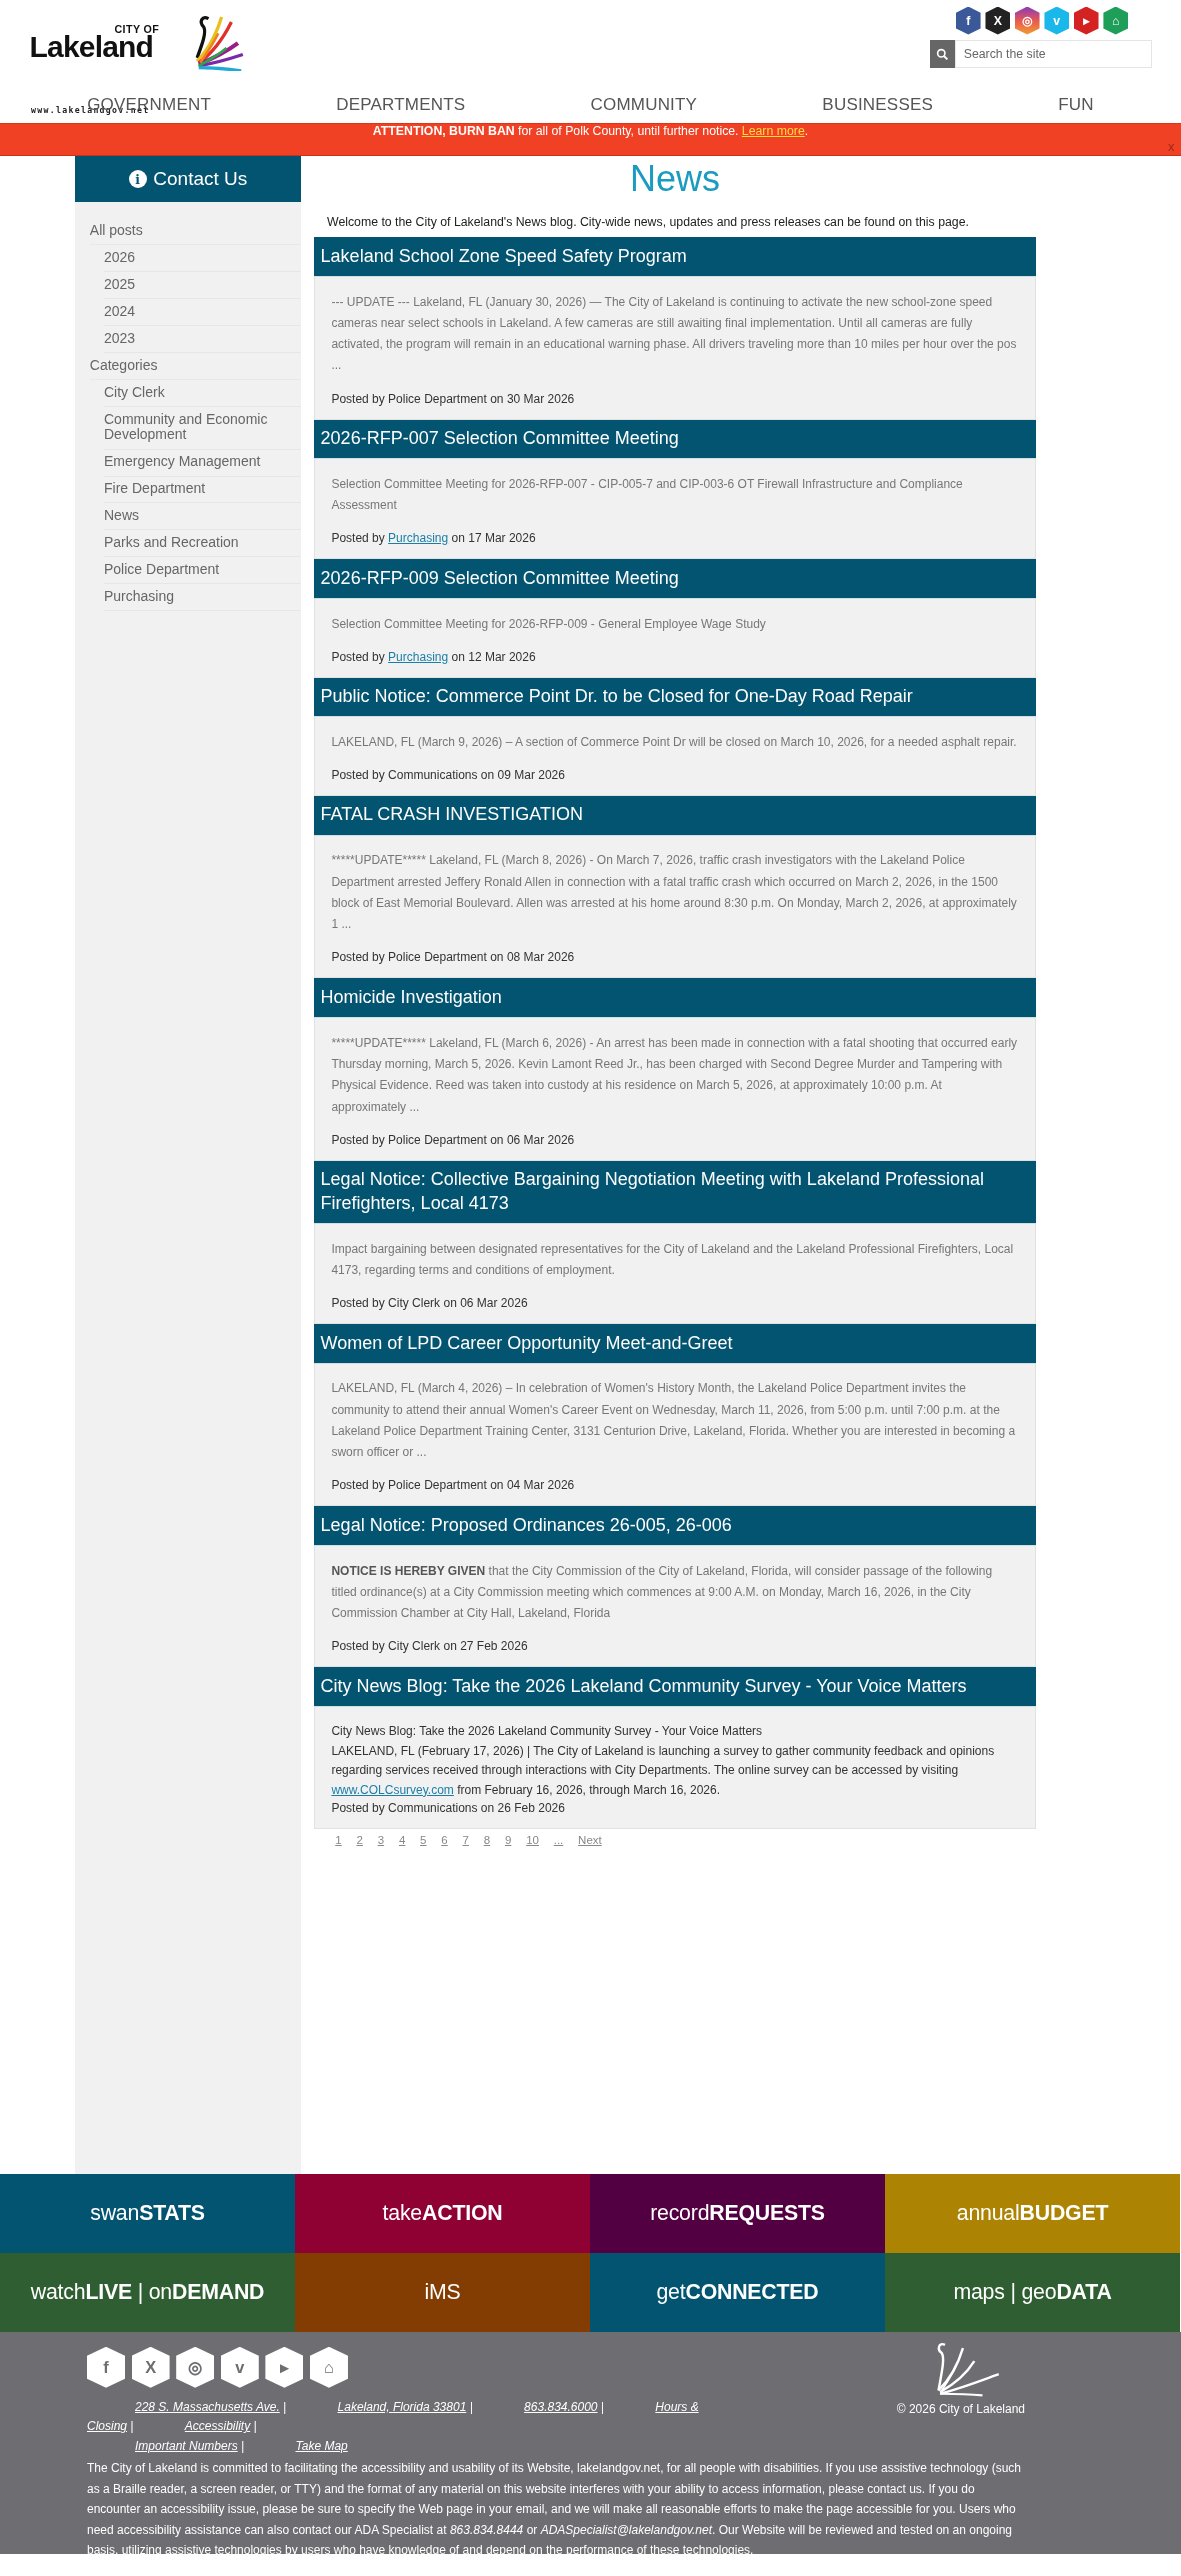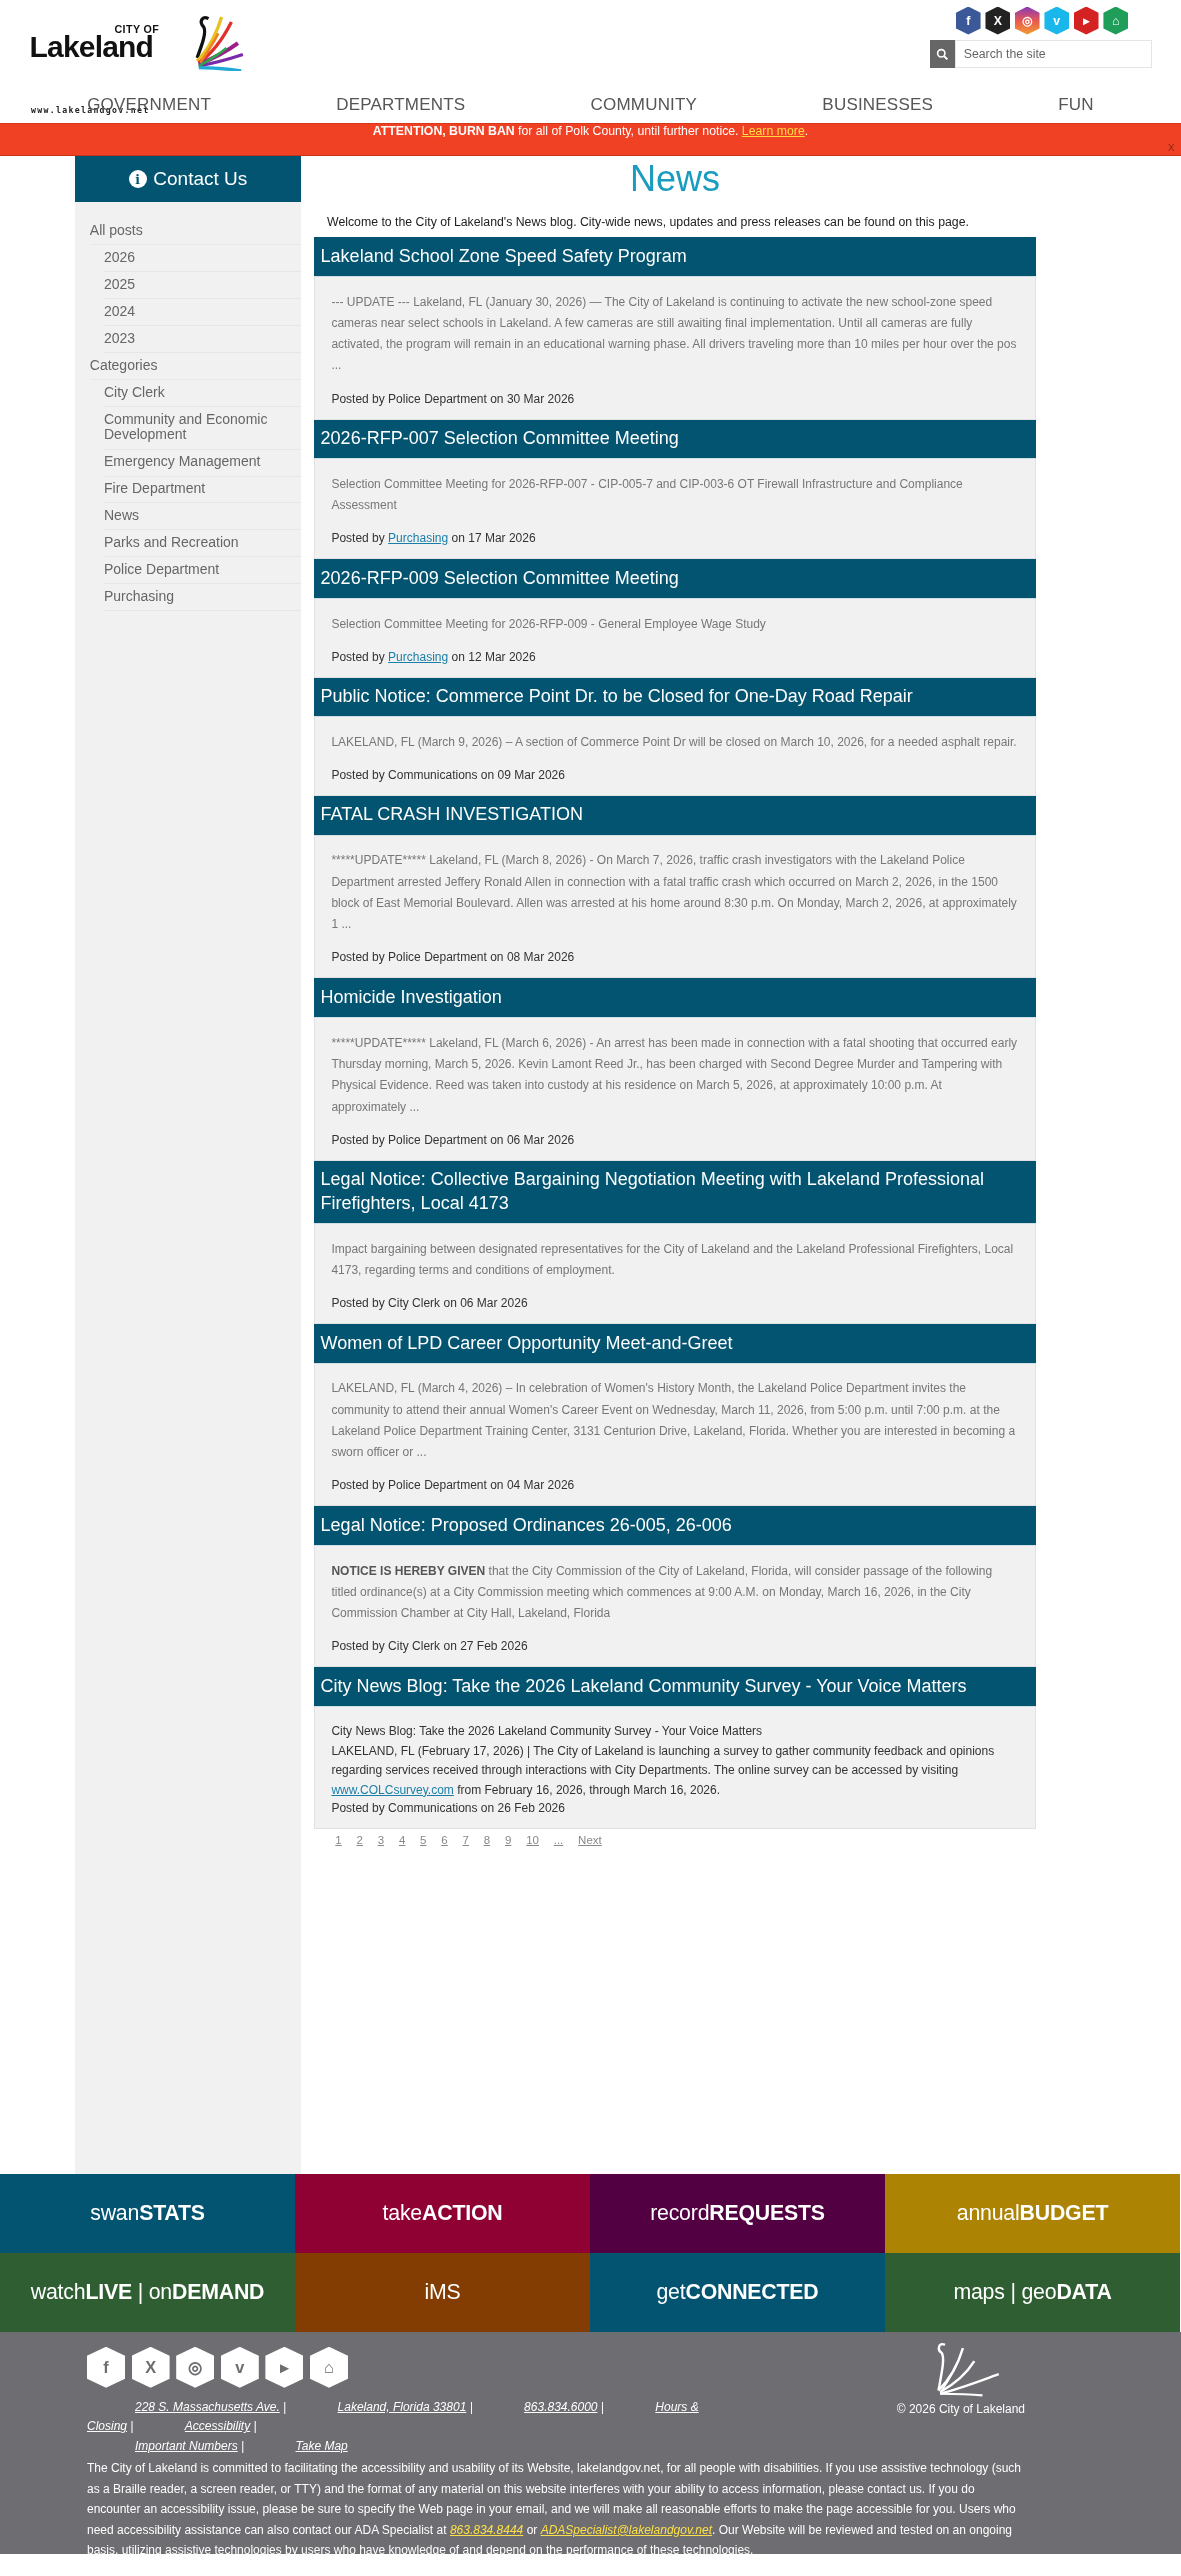--- a/index.html
+++ b/index.html
@@ -64,21 +64,21 @@
   .tile { height: 79px; display: flex; align-items: center; justify-content: center; color: #fff; font-size: 21.3px; cursor: pointer; letter-spacing: -0.2px; }
   .tile b { font-weight: bold; }
 
   
   .footer { background: #6d6d72; color: #fff; padding: 14.8px 75px 21.3px 87px; position: relative; height: 222px; }
   .footer .social-foot { display: flex; gap: 6.6px; }
   .footer .hex { width: 38px; height: 41px; background: #fff; color: #6d6d72; font-size: 16.4px; }
   .footer-links { font-style: italic; font-size: 12px; margin-top: 9.8px; line-height: 19.7px; width: 623px; }
   .footer-links a { color: #fff; text-decoration: underline; cursor: pointer; margin-left: 48px; }
   .footer-text { font-size: 12px; line-height: 20.5px; margin-top: 1.6px; width: 943px; }
-  .footer-text a { color: #fde047; font-style: italic; text-decoration: underline; }
+  .footer-text a { color: #ffffff; font-style: italic; }
   .footer-right { position: absolute; right: 156px; top: 8.2px; text-align: center; }
   .copyright { font-size: 12px; margin-top: 1.6px; margin-left: -13px; }
 </style>
 </head>
 <body>
 
 <div class="header">
   <div class="logo">
     <span class="city-of">CITY OF</span>
     <span class="lakeland">Lakeland</span>

